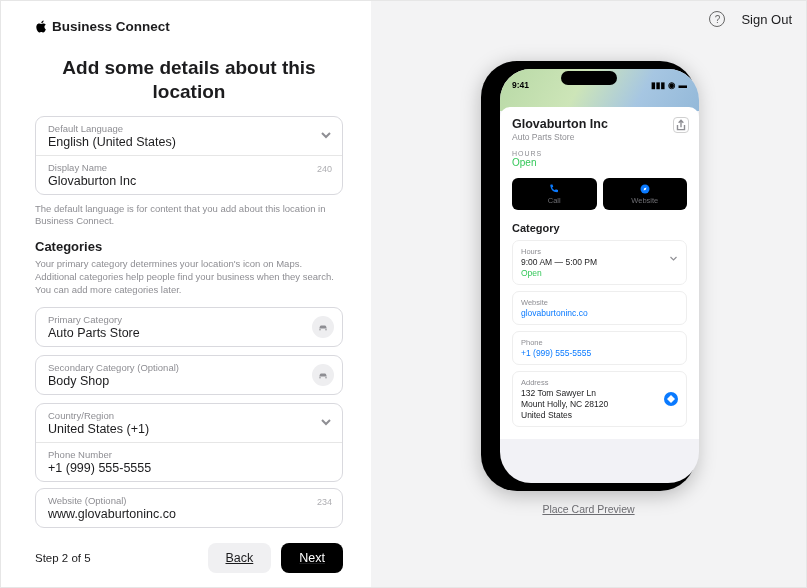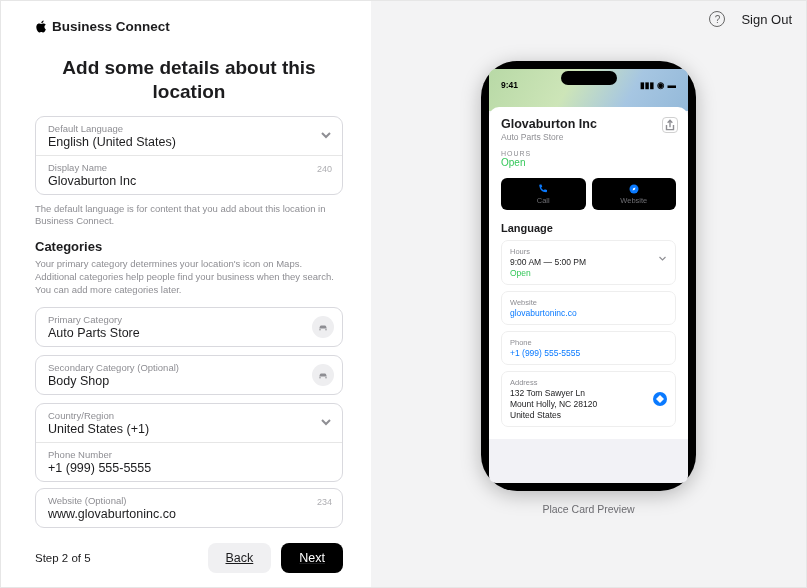--- a/index.html
+++ b/index.html
@@ -34,21 +34,21 @@
   .footer { margin-top:auto; display:flex; align-items:center; padding-top:12px;}
   .step { font-size:11.5px;}
   .btns { margin-left:auto; display:flex; gap:10px;text-decoration:underline;}
   .btn { border:none; border-radius:8px; padding:8px 18px; font-size:12.5px; cursor:pointer;}
   .btn-back { background:#f0f0f2; color:#1c1c1e;}
   .btn-next { background:#000; color:#fff;}
   .scrollcol { overflow:hidden; flex:1; display:flex; flex-direction:column;}
   
   
   .phone { margin-top:60px; width:215px; height:430px; border-radius:36px; background:#000; padding:8px; position:relative; box-shadow:0 4px 20px rgba(0,0,0,.25);}
-  .screen { width:100%; height:100%; border-radius:7px; overflow:hidden; background:#f2f2f6; position:relative;}
+  .screen { width:100%; height:100%; border-radius:31px; overflow:hidden; background:#f2f2f6; position:relative;margin-left:11px;}
   .notch { position:absolute; top:10px; left:50%; transform:translateX(-50%); width:56px; height:14px; background:#000; border-radius:10px; z-index:3;}
   .statusbar { position:absolute; top:0; left:0; right:0; height:26px; font-size:8.5px; display:flex; align-items:center; padding:6px 12px 0; z-index:2; color:#000; font-weight:600;}
   .statusbar .s-right{margin-left:auto; display:flex; gap:3px; align-items:center;}
   .maphead { height:42px; background:linear-gradient(120deg,#b8d9a6 0%, #cde5b8 40%, #a6c6e2 70%, #94b9d9 100%);}
   .card { background:#fff; border-radius:10px 10px 0 0; margin-top:-4px; padding:10px 12px 6px; position:relative;}
   .share-ic{position:absolute; right:10px; top:10px; width:16px; height:16px; border:1px solid #d0d0d0; border-radius:4px; display:flex;align-items:center;justify-content:center;}
   .biz-name{font-size:12.5px; font-weight:700;}
   .biz-sub{font-size:8.5px; color:#8e8e93; margin-top:1px;}
   .hours-lbl{font-size:7px; letter-spacing:1px; color:#8e8e93; text-transform:uppercase; margin-top:8px;}
   .open{font-size:10px; color:#34c759; font-weight:500;}
@@ -57,21 +57,21 @@
   .actbtn svg{width:12px;height:12px;fill:#0a7aff;}
   .actbtn span{font-size:7.5px; color:#6e6e73;}
   .det-title{font-size:11px; font-weight:700; margin:12px 0 6px;}
   .drow{background:#fff; border:1px solid #eee; border-radius:7px; padding:6px 8px; margin-bottom:6px; position:relative;}
   .drow .lbl{font-size:7.5px; color:#8e8e93;}
   .drow .v{font-size:8.5px; color:#1c1c1e; margin-top:1px;}
   .drow .v.link{color:#0a7aff;}
   .drow .v.green{color:#34c759;}
   .dirbtn{position:absolute;right:8px;top:50%;transform:translateY(-50%);width:14px;height:14px;border-radius:50%;background:#0a7aff;display:flex;align-items:center;justify-content:center;}
   .dirbtn svg{width:8px;height:8px;fill:#fff;}
-  .preview-lbl{font-size:10.5px; color:#6e6e73; margin-top:12px;}
+  .preview-lbl{font-size:10.5px; text-decoration:underline; color:#6e6e73; margin-top:12px;}
 </style>
 </head>
 <body>
 
 <div class="outer">
   <div class="topbar">
     <div class="help">?</div>
     <div class="signout">Sign Out</div>
   </div>
 
@@ -197,21 +197,21 @@
               <span>Call</span>
             </div>
             <div class="actbtn">
               <svg viewBox="0 0 16 16">
                   <circle cx="8" cy="8" r="6" fill="#0a7aff"></circle>
                   <path d="M10 6l-3 1-1 3 3-1z" fill="#fff"></path>
                 </svg>
               <span>Website</span>
             </div>
           </div>
-          <div class="det-title">Language</div>
+          <div class="det-title">Category</div>
 
           <div class="drow">
             <div class="lbl">Hours</div>
             <div class="v"><span>9:00 AM — 5:00 PM</span></div>
             <div class="v green">Open</div>
             <div style="position:absolute;right:8px;top:8px"><svg width="9" height="9" viewBox="0 0 12 12" fill="none" stroke="#8e8e93" stroke-width="1.5">
                   <polyline points="2,4 6,8 10,4"></polyline>
                 </svg></div>
           </div>
           <div class="drow">

